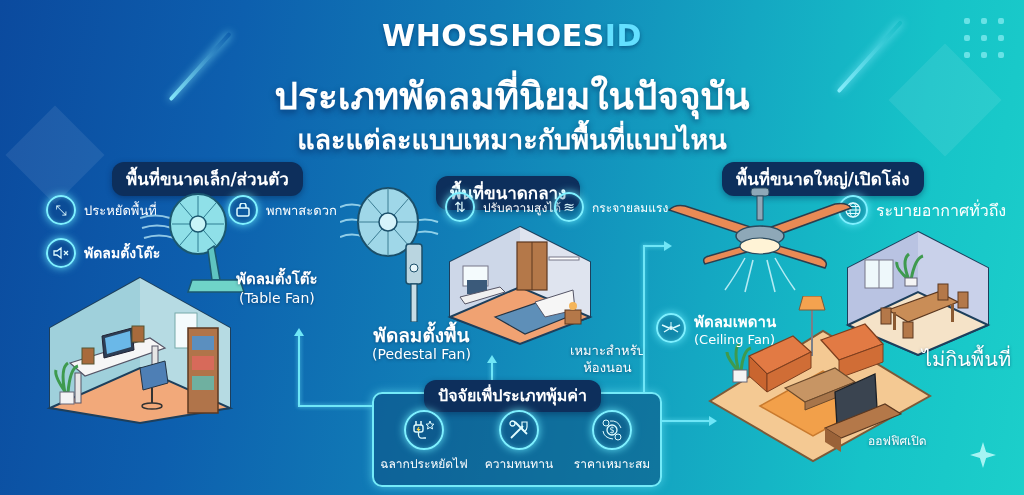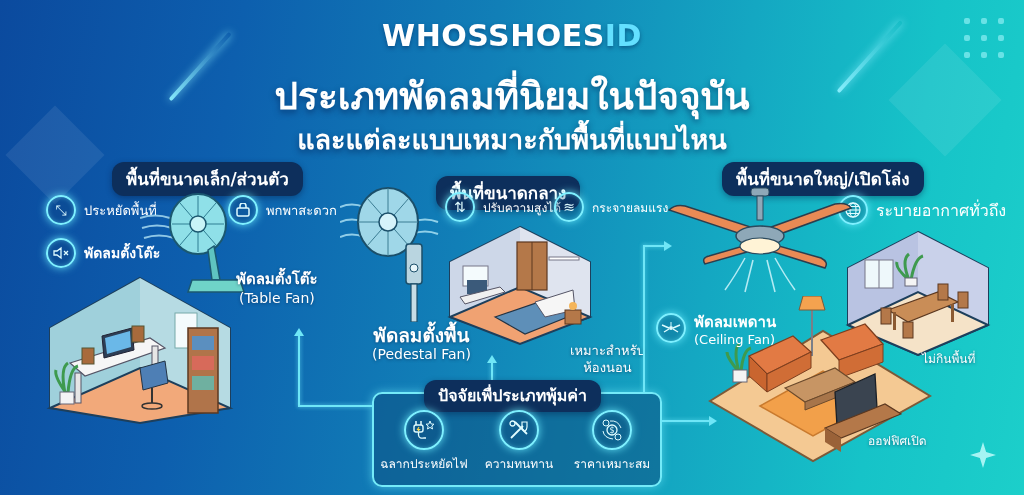--- a/index.html
+++ b/index.html
@@ -274,21 +274,21 @@
         <path d="M1 3 L8 6 M19 3 L12 6 M3 10 L8 7 M17 10 L12 7" stroke="#dffcff" stroke-width="1.4"></path>
         <line x1="10" y1="0" x2="10" y2="4" stroke="#dffcff"></line>
       </svg>
   </span>
   <span style="display:block; line-height:18px;">
     <span class="sub" style="display:block; font-weight:bold; font-size:15px;">พัดลมเพดาน</span>
     <span class="sub" style="display:block; font-size:13px;">(Ceiling Fan)</span>
   </span>
 </div>
 
-<div class="label" style="left:922px; top:350px; font-size:12px;">ไม่กินพื้นที่</div>
+<div class="label" style="left:922px; top:350px; font-size:20px;">ไม่กินพื้นที่</div>
 <div class="label" style="left:868px; top:432px; font-size:12px;">ออฟฟิศเปิด</div>
 
 <div class="sparkle" style="left:970px; top:442px;"></div>
 
 <div class="arrow-line" style="left:298px; top:335px; width:2px; height:71px;"></div>
 <div class="arrow-head-up" style="left:294px; top:328px;"></div>
 <div class="arrow-line" style="left:298px; top:405px; width:74px; height:2px;"></div>
 
 <div class="arrow-line" style="left:491px; top:362px; width:2px; height:22px;"></div>
 <div class="arrow-head-up" style="left:487px; top:355px;"></div>

